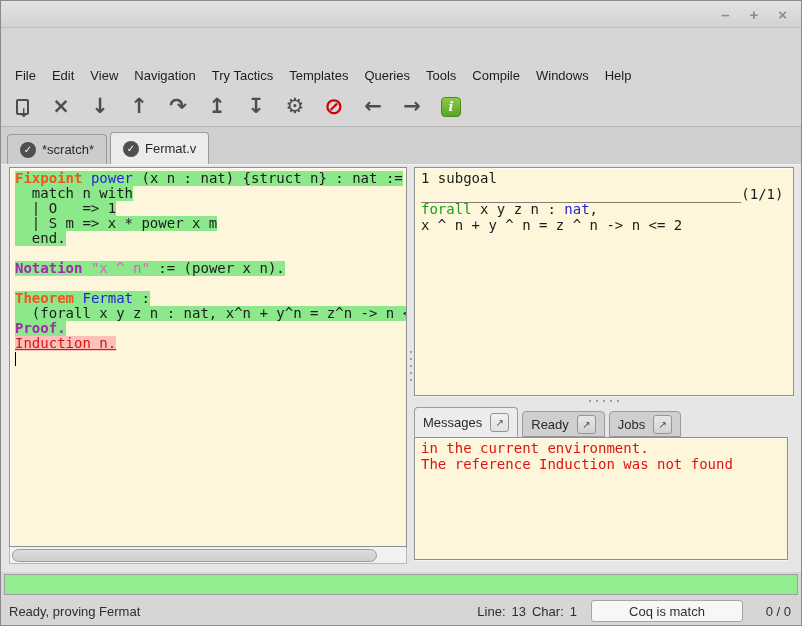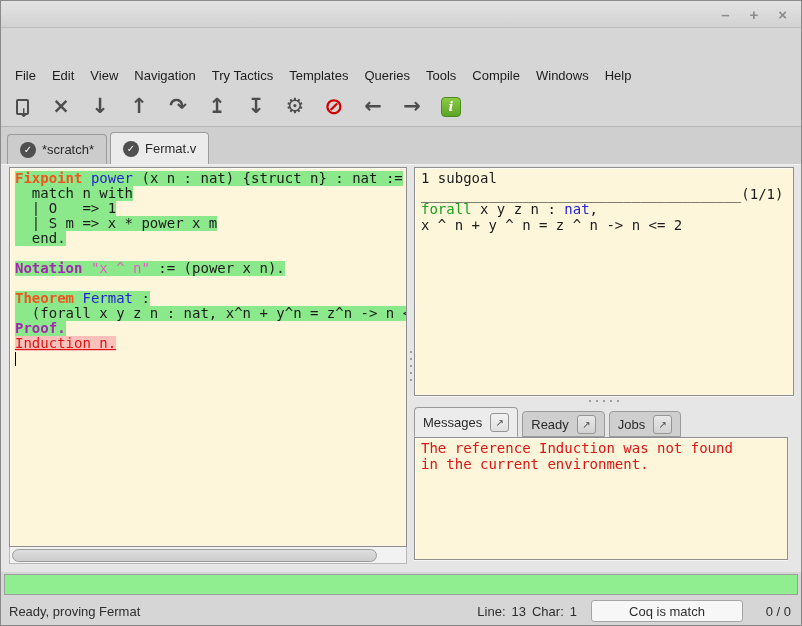--- a/index.html
+++ b/index.html
@@ -203,21 +203,21 @@
                 <span>↗</span>
               </span>
             </div>
             <div class="ntab">
               <span>Jobs</span>
               <span class="detachbtn">
                 <span>↗</span>
               </span>
             </div>
           </div>
-        <div class="msgarea pane-frame" id="msgarea"><div>The reference Induction was not found</div><div>in the current environment.</div></div>
+        <div class="msgarea pane-frame" id="msgarea"><div>in the current environment.</div><div>The reference Induction was not found</div></div>
       </div>
     </div>
   </div>
 
   <div class="progresswrap">
     <div class="progresstrough">
       <div class="progressfill"></div>
     </div>
   </div>
 

